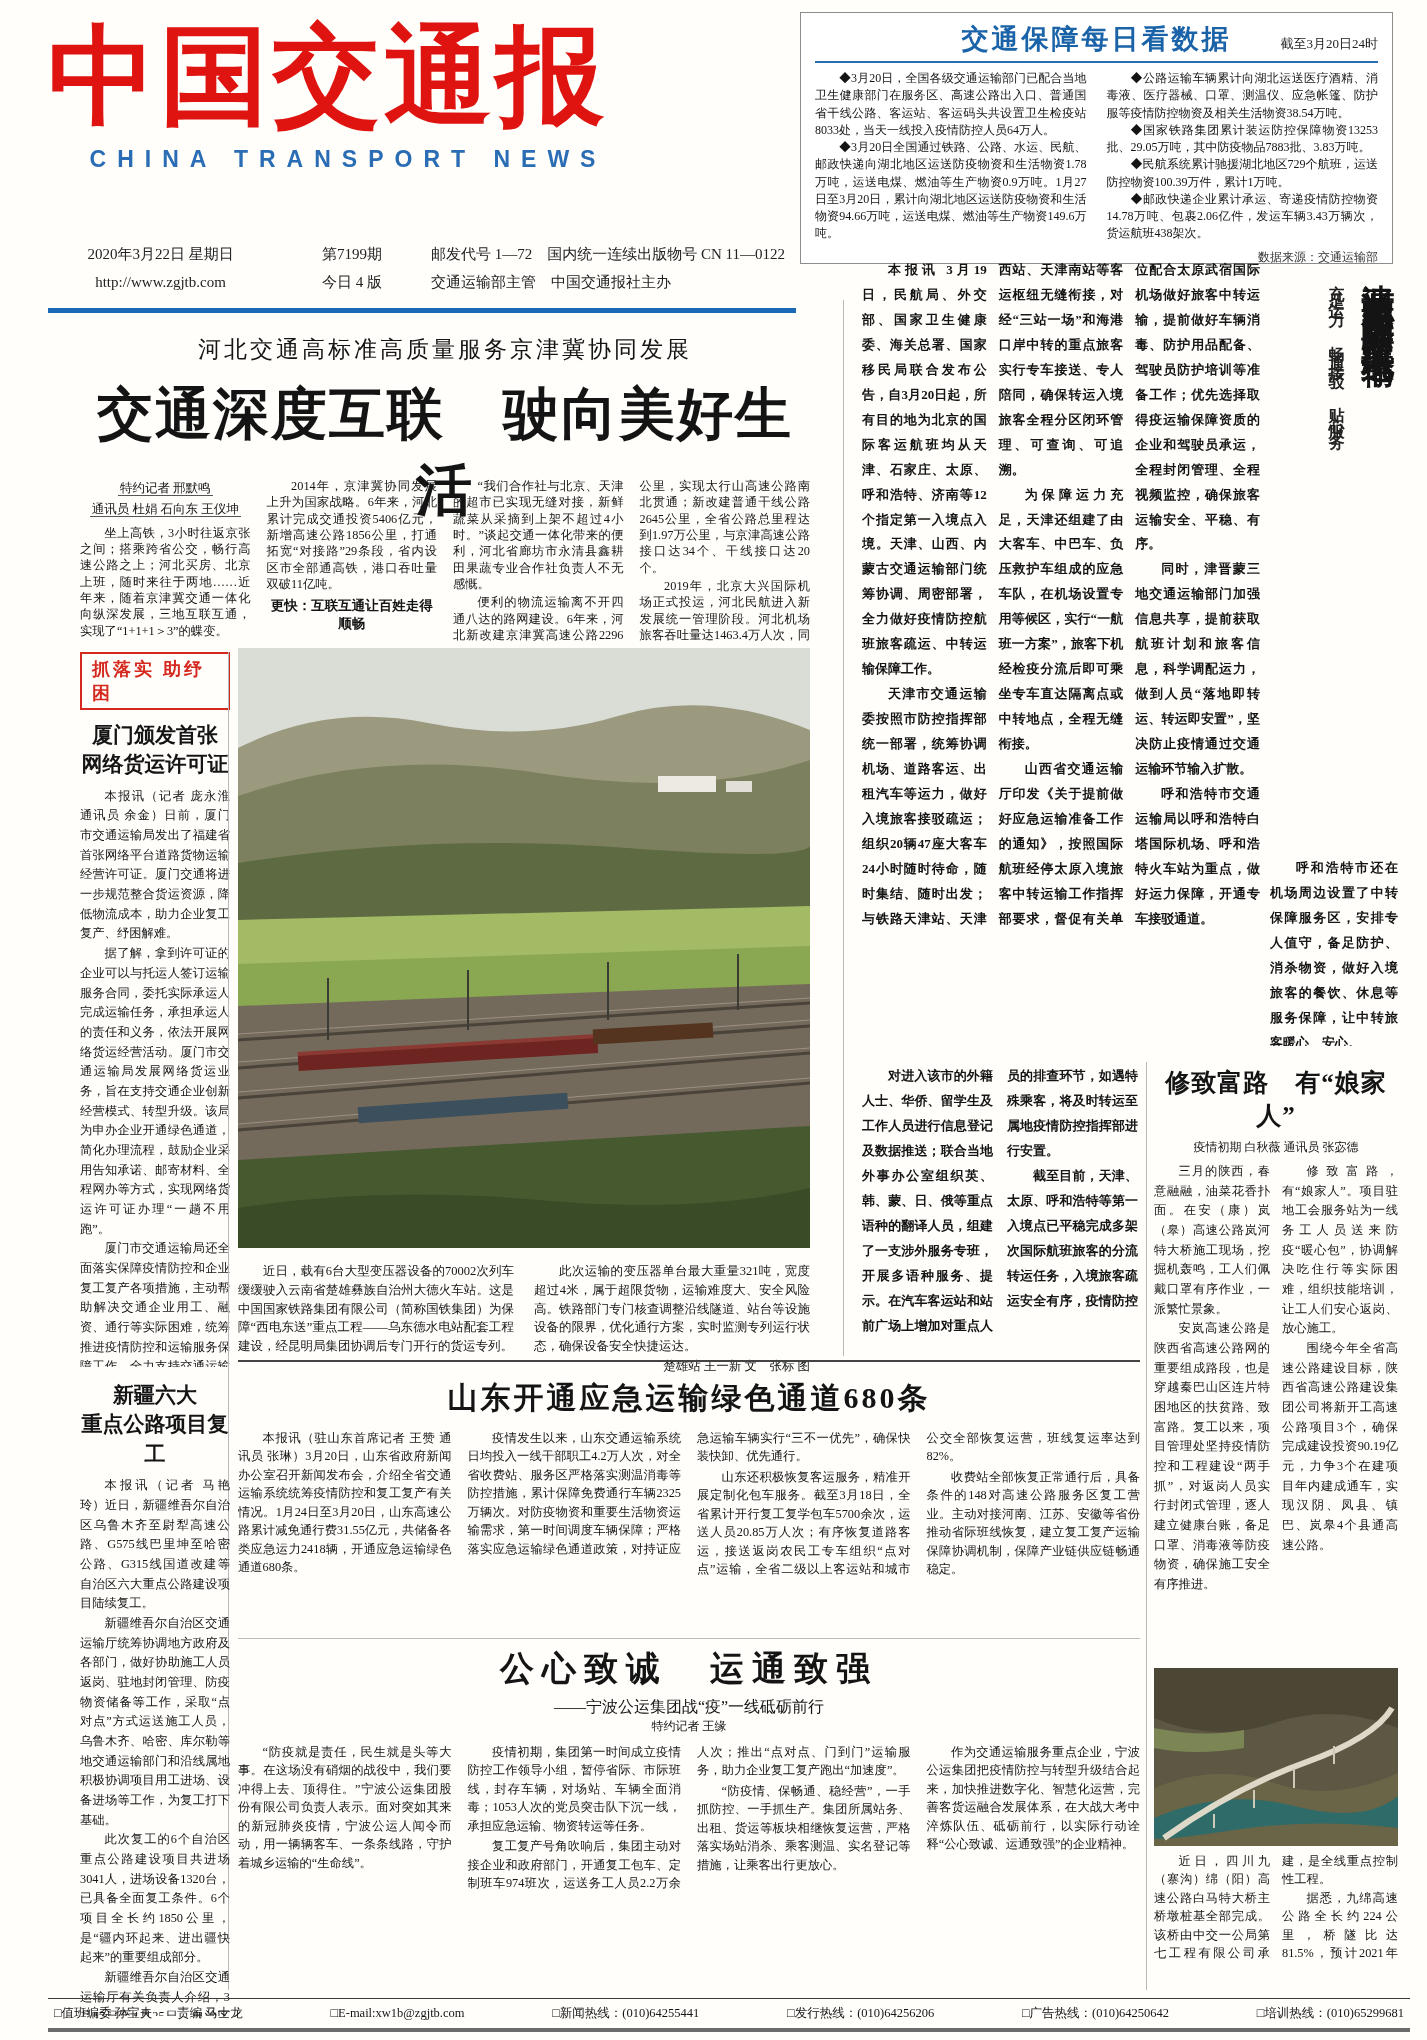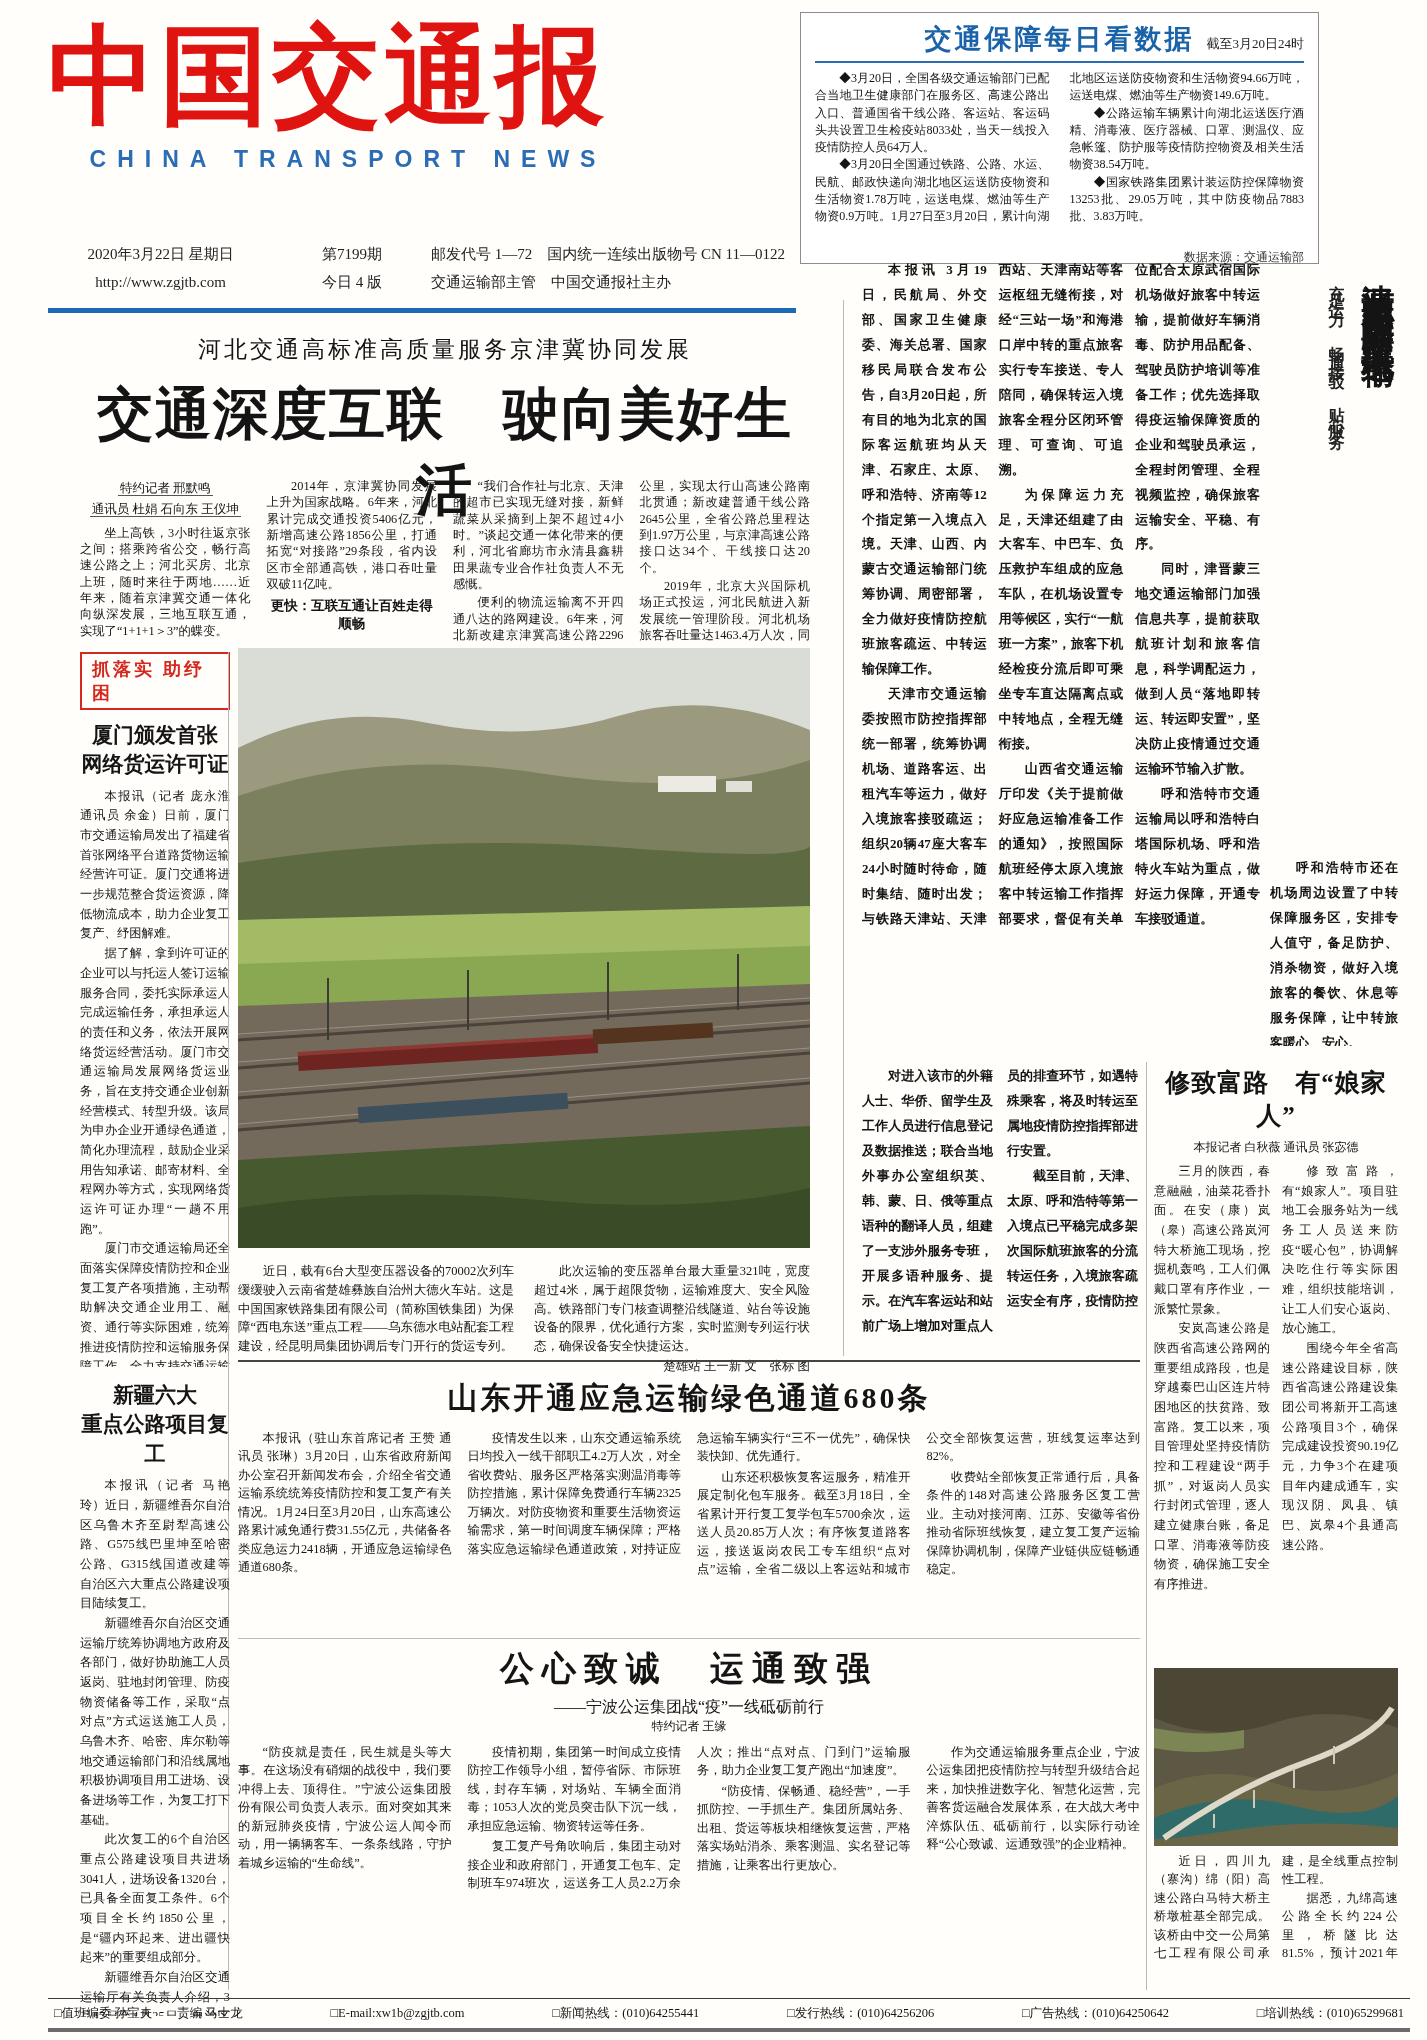--- a/index.html
+++ b/index.html
@@ -105,21 +105,21 @@
       <div class="row">第7199期</div>
       <div class="row">今日 4 版</div>
     </div>
     <div class="info-sep"></div>
     <div class="info-cell" style="flex:1;text-align:left;">
       <div class="row">邮发代号 1—72　国内统一连续出版物号 CN 11—0122</div>
       <div class="row">交通运输部主管　中国交通报社主办</div>
     </div>
   </div>
 
-  <div class="abs databox" style="left:800px;top:12px;width:519px;height:252px;">
+  <div class="abs databox" style="left:800px;top:12px;width:593px;height:252px;">
     <div class="db-titlerow">
       <div class="db-title">交通保障每日看数据</div>
       <div class="db-asof">截至3月20日24时</div>
     </div>
     <div class="db-rule"></div>
     <ul class="db-items">
 
     <li>◆3月20日，全国各级交通运输部门已配合当地卫生健康部门在服务区、高速公路出入口、普通国省干线公路、客运站、客运码头共设置卫生检疫站8033处，当天一线投入疫情防控人员64万人。</li>
         <li>◆3月20日全国通过铁路、公路、水运、民航、邮政快递向湖北地区运送防疫物资和生活物资1.78万吨，运送电煤、燃油等生产物资0.9万吨。1月27日至3月20日，累计向湖北地区运送防疫物资和生活物资94.66万吨，运送电煤、燃油等生产物资149.6万吨。</li>
         <li>◆公路运输车辆累计向湖北运送医疗酒精、消毒液、医疗器械、口罩、测温仪、应急帐篷、防护服等疫情防控物资及相关生活物资38.54万吨。</li>
@@ -277,21 +277,21 @@
       <p>复工复产号角吹响后，集团主动对接企业和政府部门，开通复工包车、定制班车974班次，运送务工人员2.2万余人次；推出“点对点、门到门”运输服务，助力企业复工复产跑出“加速度”。</p>
       <p>“防疫情、保畅通、稳经营”，一手抓防控、一手抓生产。集团所属站务、出租、货运等板块相继恢复运营，严格落实场站消杀、乘客测温、实名登记等措施，让乘客出行更放心。</p>
       <p>作为交通运输服务重点企业，宁波公运集团把疫情防控与转型升级结合起来，加快推进数字化、智慧化运营，完善客货运融合发展体系，在大战大考中淬炼队伍、砥砺前行，以实际行动诠释“公心致诚、运通致强”的企业精神。</p>
     </div>
   </div>
 
   <div class="abs vline" style="left:1146px;top:1062px;height:928px;"></div>
 
   <div class="abs" style="left:1154px;top:1066px;width:244px;height:924px;">
     <div class="rd-head">修致富路　有“娘家人”</div>
-    <div class="rd-byline">本报记者 白秋薇 通讯员 张宓德</div>
+    <div class="rd-byline">疫情初期 白秋薇 通讯员 张宓德</div>
     <div class="rd-body">
       <p>三月的陕西，春意融融，油菜花香扑面。在安（康）岚（皋）高速公路岚河特大桥施工现场，挖掘机轰鸣，工人们佩戴口罩有序作业，一派繁忙景象。</p>
       <p>安岚高速公路是陕西省高速公路网的重要组成路段，也是穿越秦巴山区连片特困地区的扶贫路、致富路。复工以来，项目管理处坚持疫情防控和工程建设“两手抓”，对返岗人员实行封闭式管理，逐人建立健康台账，备足口罩、消毒液等防疫物资，确保施工安全有序推进。</p>
       <p>修致富路，有“娘家人”。项目驻地工会服务站为一线务工人员送来防疫“暖心包”，协调解决吃住行等实际困难，组织技能培训，让工人们安心返岗、放心施工。</p>
       <p>围绕今年全省高速公路建设目标，陕西省高速公路建设集团公司将新开工高速公路项目3个，确保完成建设投资90.19亿元，力争3个在建项目年内建成通车，实现汉阴、凤县、镇巴、岚皋4个县通高速公路。</p>
     </div>
     <svg width="244" height="178" viewBox="0 0 244 178" preserveAspectRatio="none" style="margin-top:8px;display:block;">
       <rect width="244" height="178" fill="#5c5844"></rect>
       <path d="M0,0 L244,0 L244,60 Q180,35 120,55 T0,50 Z" fill="#4b4734"></path>
       <path d="M0,178 L0,120 Q60,95 120,115 T244,105 L244,178 Z" fill="#6a6547"></path>

